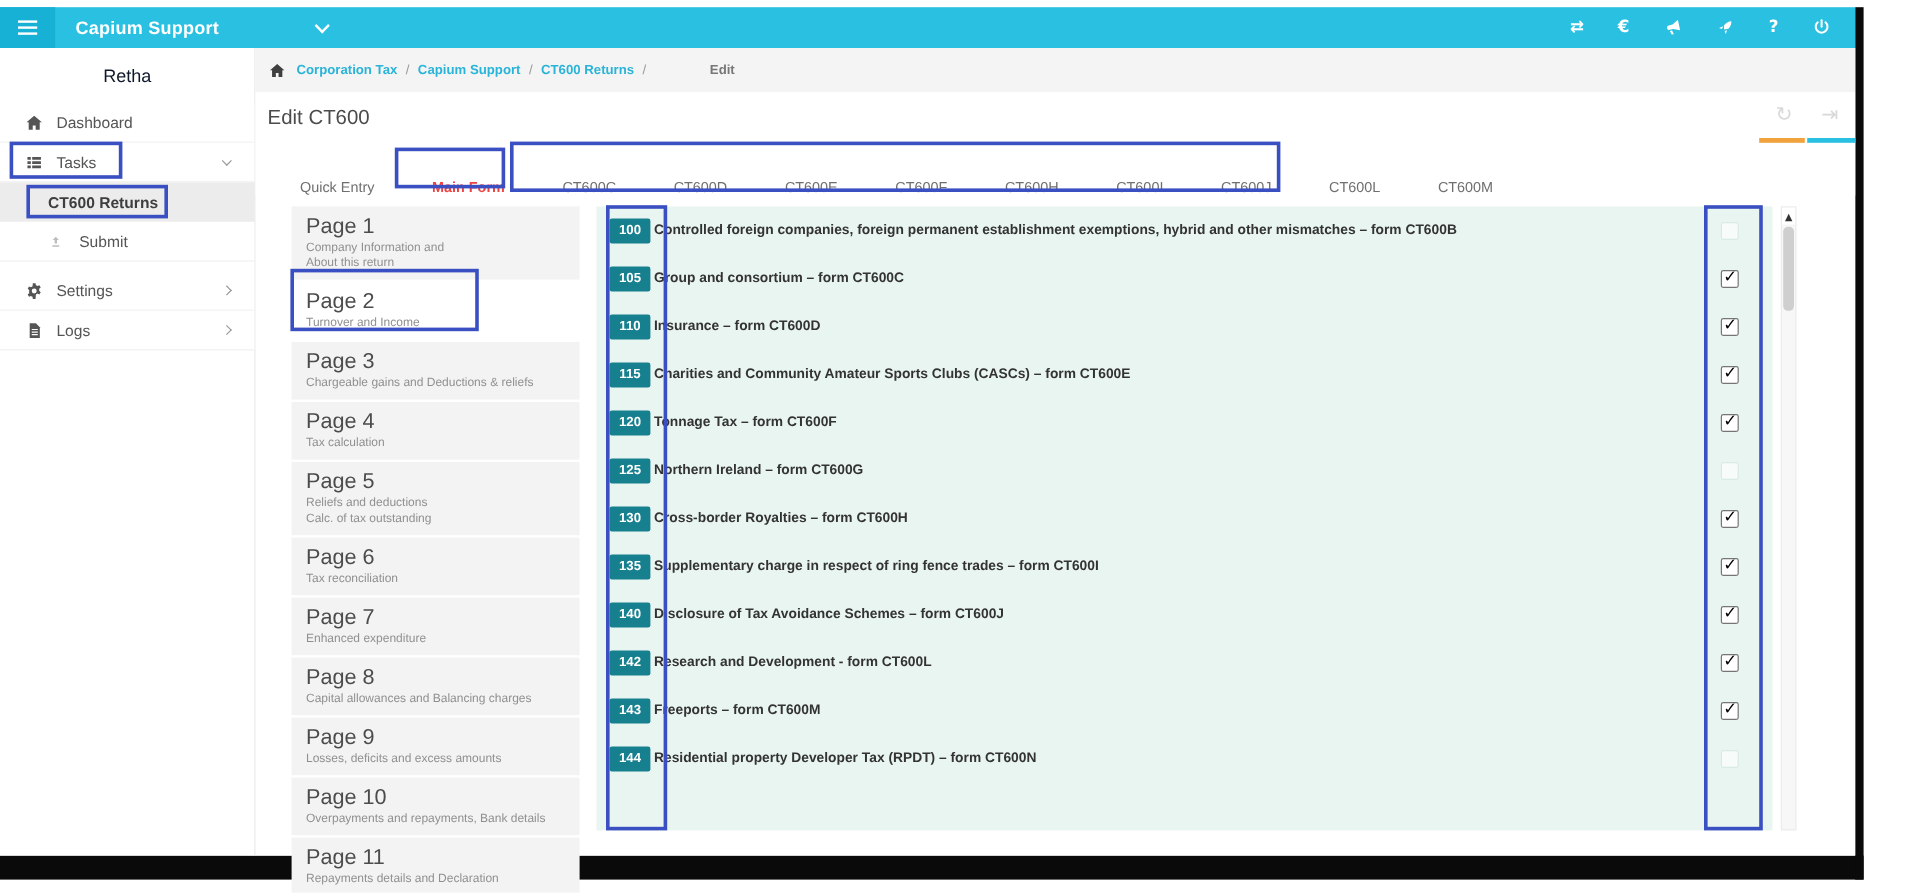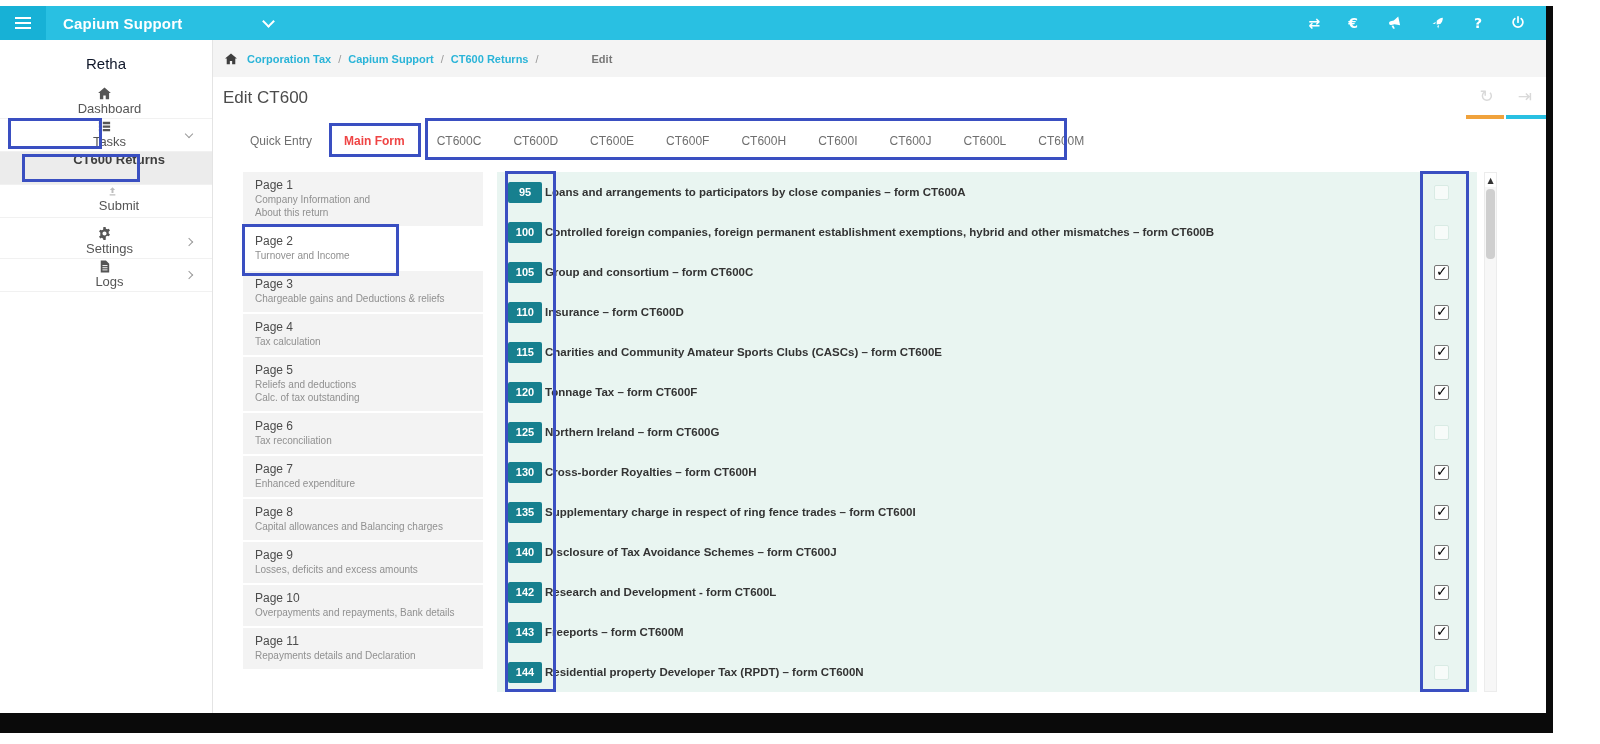--- a/index.html
+++ b/index.html
@@ -22,21 +22,21 @@
   .tb-icon { color:#fff; font-size:14px; font-weight:700; font-family:"DejaVu Sans", sans-serif;
              height:18px; display:flex; align-items:center; cursor:pointer; }
   .tb-icon svg { display:block; }
 
   
   .sidebar { position:absolute; left:0; top:34px; width:213px; height:673px; background:#fff;
              border-right:1px solid #e4e4e4; }
   .sidebar-user { height:46px; display:flex; align-items:center; justify-content:center;
                   font-size:15px; color:#0f172a; }
   .side-item { height:33px; display:flex; align-items:center; padding:0 14px 0 21px; font-size:13px;
-               color:#555; border-bottom:1px solid #f1f1f1; cursor:pointer; position:relative; background:#fff;flex-direction:column; }
+               color:#555; border-bottom:1px solid #f1f1f1; cursor:pointer; position:relative; background:#fff; }
   .side-item .sicon { width:16px; margin-right:10px; display:flex; flex:none; }
   .side-item.child { padding-left:40px; }
   .side-item.active { background:#ececec; color:#3e3e3e; font-weight:700; }
   .chev-r { position:absolute; right:20px; top:13px; width:6px; height:6px;
             border-right:1.5px solid #9a9a9a; border-bottom:1.5px solid #9a9a9a; transform:rotate(-45deg); }
   .chev-d { position:absolute; right:20px; top:12px; width:6px; height:6px;
             border-right:1.5px solid #9a9a9a; border-bottom:1.5px solid #9a9a9a; transform:rotate(45deg); }
   .side-gap { height:8px; background:#fff; }
 
   
@@ -49,30 +49,30 @@
   .crumb-current { color:#777; font-weight:600;padding-left:46px; }
 
   .page-header { height:42px; position:relative; display:flex; align-items:center; padding-left:10px;
                  font-size:17px; color:#4b4b4b; background:#fff; }
   .ph-icons { position:absolute; right:14px; top:9px; display:flex; gap:24px; color:#d9d9d9;
               font-size:17px; font-family:"DejaVu Sans", sans-serif; }
   .ph-icon { cursor:pointer; }
   .ph-bar-orange { position:absolute; right:42px; bottom:0; width:38px; height:4px; background:#f0a23c; }
   .ph-bar-cyan   { position:absolute; right:0;  bottom:0; width:40px; height:4px; background:#29c0e2; }
 
-  .tabs { height:44px; display:flex; align-items:center; gap:32px; padding-left:37px; font-size:12px;
+  .tabs { height:44px; display:flex; align-items:flex-end; gap:48px; padding-left:37px; font-size:12px;
           color:#6f6f6f; background:#fff; }
   .tab { cursor:pointer; white-space:nowrap; }
   .tab.active { color:#ef4444; font-weight:700; }
 
   
   .pages-nav { position:absolute; left:30px; top:132px; width:240px; }
   .page-card { background:#f3f3f3; margin-bottom:2px; padding:6px 12px 7px; cursor:pointer; }
   .page-card.active { background:#fff; }
-  .pc-title { font-size:12px; color:#4c4c4c; margin-bottom:1px; }
+  .pc-title { font-size:18px; color:#4c4c4c; margin-bottom:1px; }
   .pc-sub { font-size:10px; color:#909090; line-height:1.3; white-space:pre-line; }
 
   
   .form-panel { position:absolute; left:284px; top:132px; width:980px; height:520px; background:#e9f5f1; }
   .form-row { height:40px; display:flex; align-items:center; }
   .row-num { width:34px; height:21px; background:#17808f; color:#fff; font-size:11px; font-weight:700;
              text-align:center; line-height:21px; border-radius:2px; margin-left:11px; flex:none; }
   .row-label { font-size:11.5px; font-weight:700; color:#333; margin-left:3px; flex:1;
                white-space:nowrap; overflow:hidden; }
   .row-checkbox { flex:none; width:15px; height:15px; border:1px solid #767676; background:#fff;
@@ -288,25 +288,20 @@
           <div class="pc-sub">Overpayments and repayments, Bank details</div>
         </div>
         <div class="page-card">
           <div class="pc-title">Page 11</div>
           <div class="pc-sub">Repayments details and Declaration</div>
         </div>
       </div>
 
       <div class="form-panel">
         <div class="form-row">
-          <span class="row-num">95</span>
-          <span class="row-label">Loans and arrangements to participators by close companies – form CT600A</span>
-          <span class="row-checkbox disabled"></span>
-        </div>
-        <div class="form-row">
           <span class="row-num">100</span>
           <span class="row-label">Controlled foreign companies, foreign permanent establishment exemptions, hybrid and other mismatches – form CT600B</span>
           <span class="row-checkbox disabled"></span>
         </div>
         <div class="form-row">
           <span class="row-num">105</span>
           <span class="row-label">Group and consortium – form CT600C</span>
           <span class="row-checkbox checked"></span>
         </div>
         <div class="form-row">

